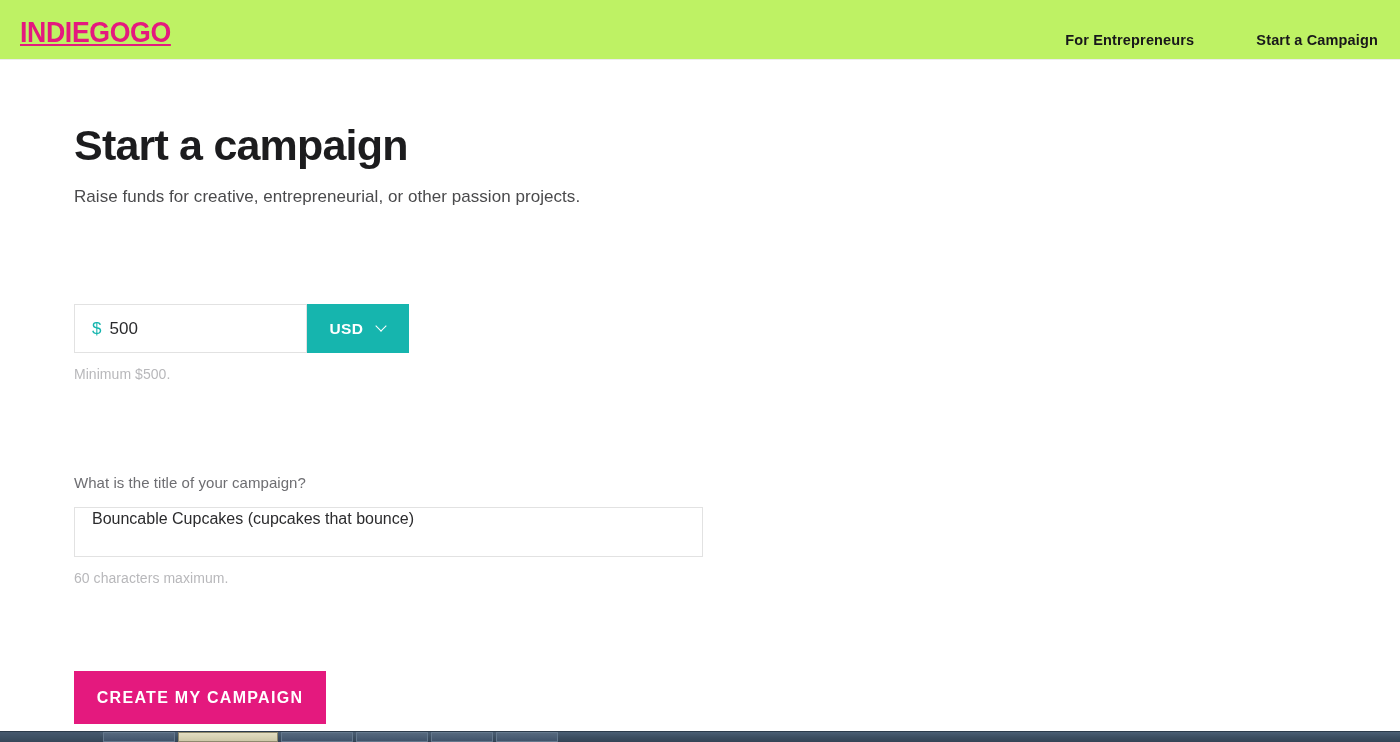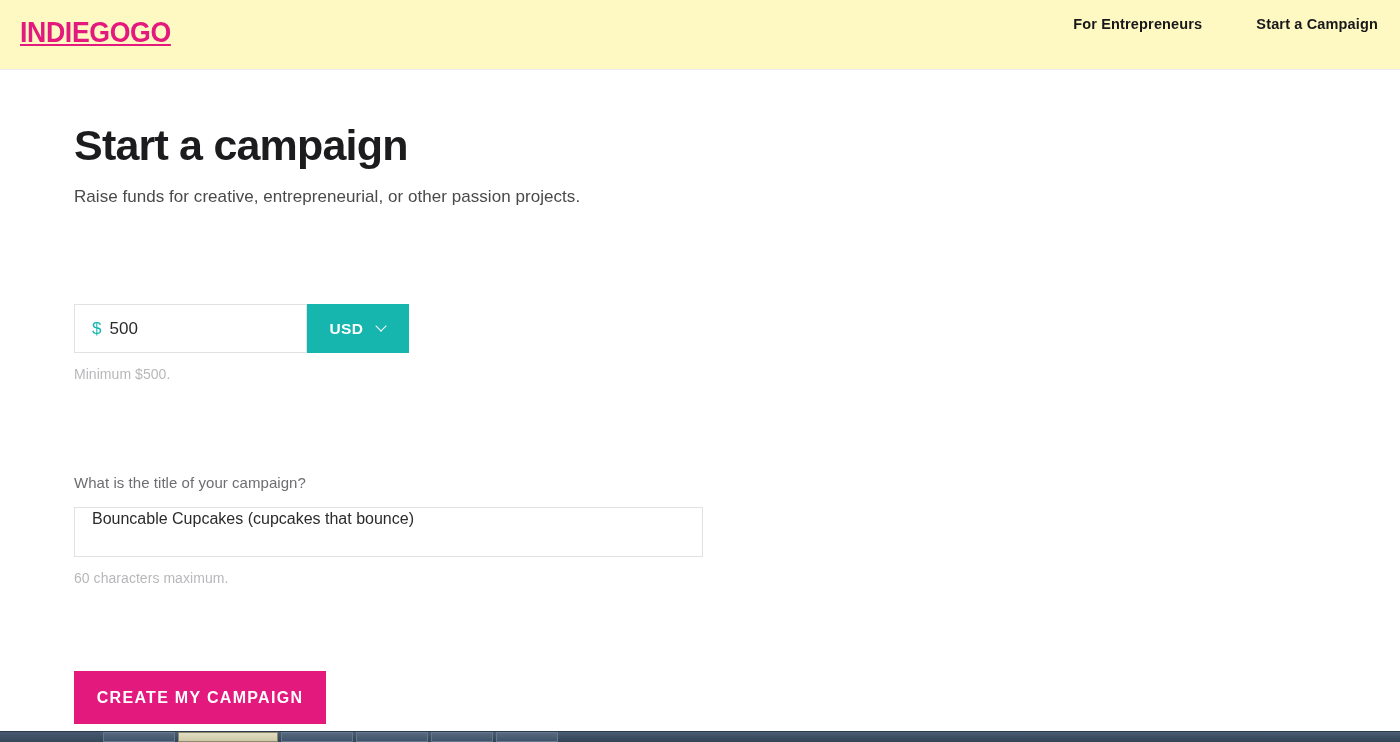--- a/index.html
+++ b/index.html
@@ -22,22 +22,22 @@
     height: 742px;
     background: #ffffff;
   }
 
   
   .header {
     position: absolute;
     top: 0;
     left: 0;
     width: 1400px;
-    height: 70px;
-    background: #fef9c3;
+    height: 60px;
+    background: #bef264;
     border-bottom: 1px solid #ececec;
     box-sizing: border-box;
   }
 
   .logo {
     position: absolute;
     left: 20px;
     top: 15px;
     font-family: "Liberation Sans", sans-serif;
     font-size: 29px;
@@ -94,24 +94,24 @@
   .search-btn {
     width: 24px;
     height: 24px;
     position: relative;
     display: block;
   }
 
   .nav-right {
     position: absolute;
     right: 22px;
-    top: 12px;
-    display: flex;
-    align-items: center;
-    gap: 6px;
+    top: 28px;
+    display: flex;
+    align-items: center;
+    gap: 14px;
   }
   .nav-right .nav-item.entre { margin-right: 48px; }
 
   
   .content {
     position: absolute;
     left: 74px;
     top: 65px;
     width: 1260px;
   }

